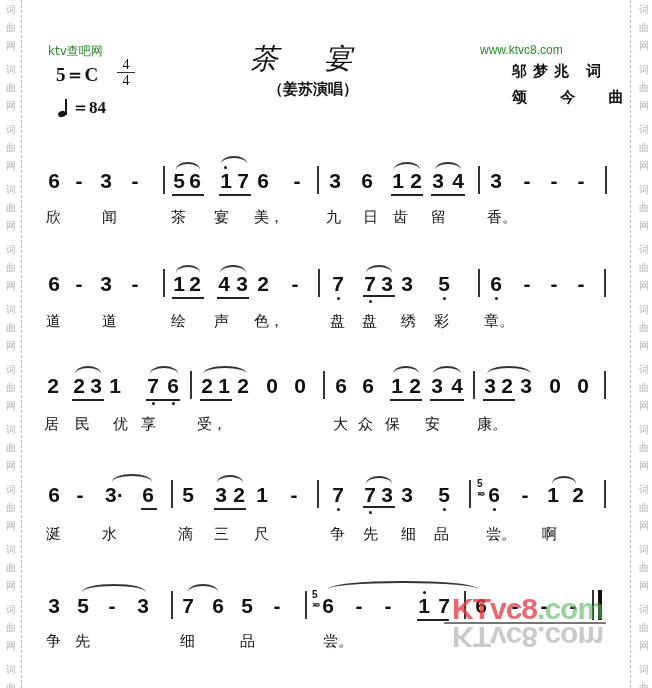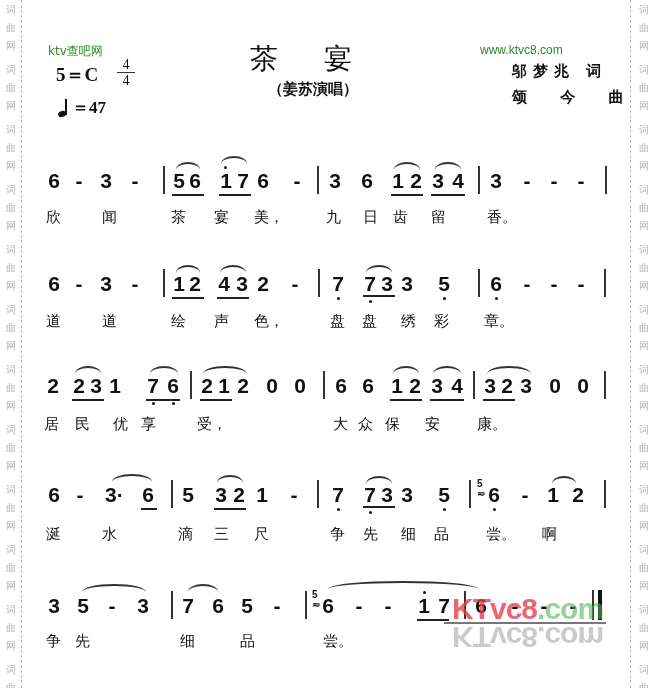--- a/index.html
+++ b/index.html
@@ -16,21 +16,21 @@
   .site-right { position: absolute; left: 480px; top: 43px; font-size: 12px; color: #2a8a2a; font-family: "Liberation Sans", sans-serif; }
 
   .key { position: absolute; left: 56px; top: 62px; font-family: "Liberation Serif", serif; font-weight: bold; font-size: 19px; }
   .timesig { position: absolute; left: 117px; top: 58px; width: 18px; text-align: center; font-family: "Liberation Serif", serif; font-size: 14px; line-height: 13px; }
   .timesig .bar { border-top: 1px solid #333; margin: 1px 0; }
   .tempo { position: absolute; left: 58px; top: 96px; font-family: "Liberation Serif", serif; font-weight: bold; font-size: 17px; display: flex; align-items: center; }
   .note-icon { display: inline-block; position: relative; width: 10px; height: 18px; margin-right: 4px; }
   .note-icon .head { position: absolute; left: 0; bottom: 0; width: 8px; height: 6px; background: #111; border-radius: 50%; transform: rotate(-20deg); }
   .note-icon .stem { position: absolute; left: 7px; top: 0; width: 1.5px; height: 16px; background: #111; }
 
-  .title { position: absolute; left: 250px; top: 40px; font-size: 28px; letter-spacing: 46px; font-family: "DejaVu Serif", serif; }
+  .title { position: absolute; left: 250px; top: 40px; font-size: 28px; letter-spacing: 46px; font-family: "DejaVu Serif", serif; font-style: italic; }
   .subtitle { position: absolute; left: 268px; top: 80px; font-size: 15px; font-family: "DejaVu Serif", serif; font-weight: bold; }
   .credit { position: absolute; left: 512px; font-size: 15px; font-weight: bold; font-family: "DejaVu Serif", serif; letter-spacing: 6px; }
   .credit.lyr { top: 62px; }
   .credit.mus { top: 88px; letter-spacing: 14px; }
 
   .row { position: absolute; left: 0; width: 652px; }
   .n { position: absolute; font-family: "Liberation Sans", sans-serif; font-weight: bold; font-size: 21px; line-height: 22px; width: 14px; text-align: center; }
   .bl { position: absolute; width: 2px; background: #333; height: 28px; }
   .bl.end { width: 4px; background: #111; }
   .ul { position: absolute; height: 1.5px; background: #222; }
@@ -130,21 +130,21 @@
 <div class="timesig">
   <div>4</div>
   <div class="bar"></div>
   <div>4</div>
 </div>
 <div class="tempo">
   <span class="note-icon">
       <span class="stem"></span>
       <span class="head"></span>
     </span>
-  <span>＝47</span>
+  <span>＝84</span>
 </div>
 
 <div class="title">茶宴</div>
 <div class="subtitle">（姜苏演唱）</div>
 <div class="credit lyr">邬梦兆 词</div>
 <div class="credit mus">颂 今 曲</div>
 
 <div class="row" style="top:0">
   <span class="n" style="left:47px;top:170px">6</span>
   <span class="n" style="left:72px;top:170px">-</span>

